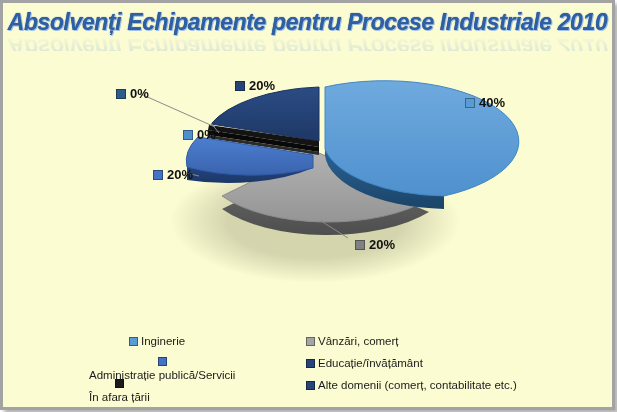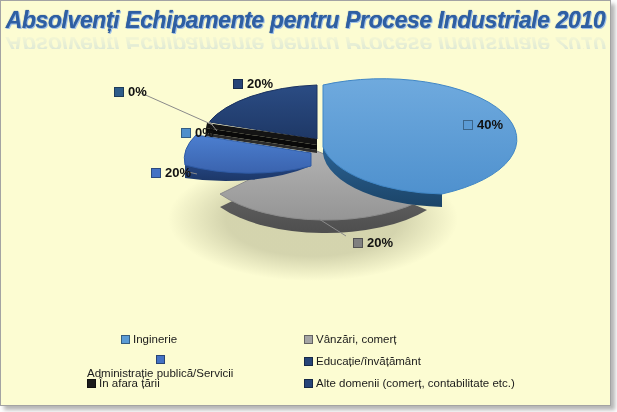--- a/index.html
+++ b/index.html
@@ -6,21 +6,21 @@
   body{
     width:617px;height:412px;
     background:#ffffff;
     font-family:"Liberation Sans", sans-serif;
     overflow:hidden;
   }
   #frame{
     position:absolute;left:0;top:0;
     width:609px;height:404px;
     background:#FCFCD2;
-    border:1px solid #a3a3a3;
+    border:3px solid #a3a3a3;
     box-shadow:4px 4px 4px rgba(90,90,90,.45);
     overflow:hidden;
   }
   
   #title-wrap{
     position:absolute;left:0;top:2px;width:609px;height:46px;
     overflow:hidden;
   }
   #chart-title{
     position:absolute;left:0;top:4px;width:609px;
@@ -175,54 +175,54 @@
     <div class="dlabel" style="left:180px;top:76px;">
       <span class="sw" style="background:#4F8FCB"></span>
       <span>0%</span>
     </div>
 
     <div class="dlabel" style="left:150px;top:116px;">
       <span class="sw" style="background:#4472C4"></span>
       <span>20%</span>
     </div>
 
-    <div class="dlabel" style="left:462px;top:68px;justify-content:flex-end;">
+    <div class="dlabel" style="left:462px;top:44px;justify-content:flex-end;">
       <span class="sw" style="background:#5B9BD5"></span>
       <span>40%</span>
     </div>
 
     <div class="dlabel" style="left:352px;top:186px;">
       <span class="sw" style="background:#808080"></span>
       <span>20%</span>
     </div>
   </div>
 
   <div id="legend">
 
-    <div class="lg-item" style="left:86px;top:10px;padding-left:34px;">
+    <div class="lg-item" style="left:92px;top:10px;padding-left:34px;">
       <span class="sw" style="background:#5B9BD5"></span>
       <span>Inginerie</span>
     </div>
 
     <div class="lg-item" style="left:303px;top:10px;text-align:center;">
       <span class="sw" style="background:#A5A5A5"></span>
       <span>Vânzări, comerț</span>
     </div>
 
     <div class="lg-item" style="left:86px;top:32px;flex-direction:column;">
       <span class="sw" style="background:#4472C4"></span>
       <span>Administrație publică/Servicii</span>
     </div>
 
     <div class="lg-item" style="left:303px;top:32px;">
       <span class="sw" style="background:#264478"></span>
       <span>Educație/învățământ</span>
     </div>
 
-    <div class="lg-item" style="left:86px;top:54px;">
+    <div class="lg-item" style="left:86px;top:54px;flex-direction:column;">
       <span class="sw" style="background:#1B1B1B"></span>
       <span>În afara țării</span>
     </div>
 
     <div class="lg-item" style="left:303px;top:54px;">
       <span class="sw" style="background:#264478"></span>
       <span>Alte domenii (comerț, contabilitate etc.)</span>
     </div>
   </div>
 

